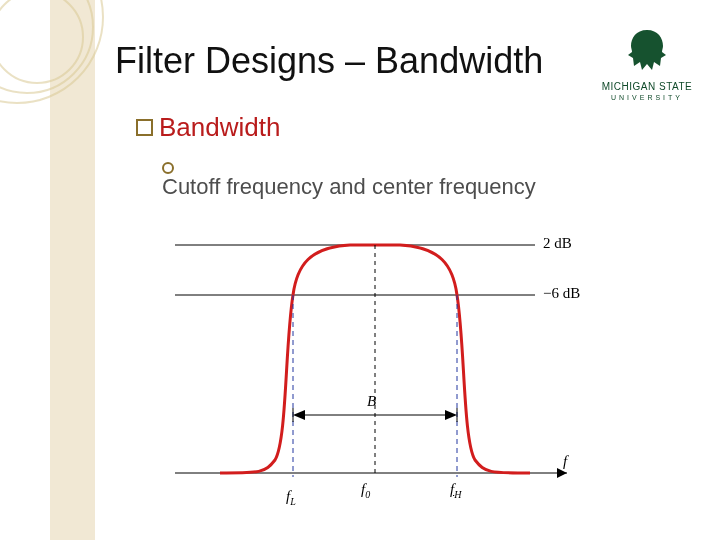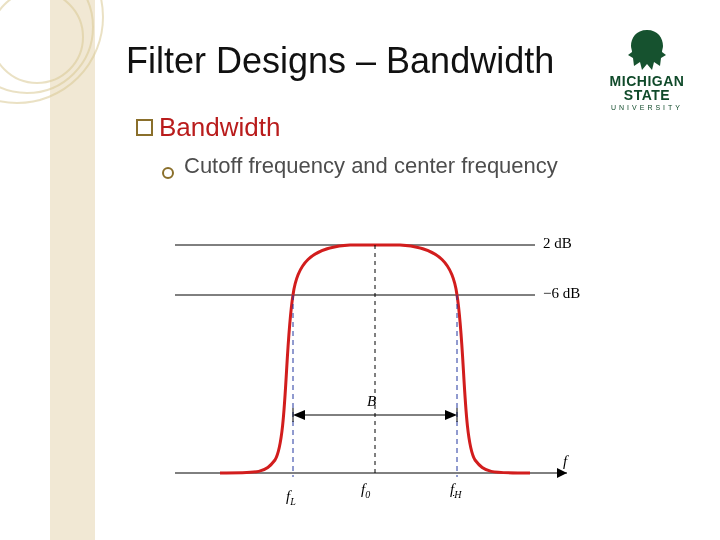--- a/index.html
+++ b/index.html
@@ -34,32 +34,31 @@
   .ring3 { left: -10px; top: -10px; width: 90px;  height: 90px;  }
 
   .logo {
     position: absolute;
     right: 18px;
     top: 28px;
     width: 110px;
     text-align: center;
   }
   .logo svg { display: block; margin: 0 auto; }
-  .logo-text1 { font-size: 14px; letter-spacing: 0.5px; color: #104a2a; font-weight: 700; margin-top: 2px; line-height: 1; }
+  .logo-text1 { font-size: 10px; letter-spacing: 0.5px; color: #104a2a; font-weight: 400; margin-top: 10px; line-height: 1; }
   .logo-text2 { font-size: 7px; letter-spacing: 3px; color: #104a2a; margin-top: 2px; line-height: 1; }
 
   .title {
     position: absolute;
     left: 115px;
     top: 40px;
     font-size: 36px;
     font-weight: 400;
     color: #111;
     white-space: nowrap;
-    margin-left: 11px;
   }
 
   .content {
     position: absolute;
     left: 136px;
     top: 112px;
     width: 540px;
   }
   .bullet-row {
     display: flex;
@@ -76,22 +75,23 @@
     flex: 0 0 auto;
   }
   .sub-list {
     margin-top: 10px;
     margin-left: 26px;
     font-size: 22px;
     color: #4d4d4d;
   }
   .sub-item {
     display: flex;
-    align-items: flex-end;
+    align-items: flex-start;
     margin-bottom: 2px;
+    flex-direction: column;
   }
   .sub-ring {
     width: 8px;
     height: 8px;
     border: 2px solid #8a6f2b;
     border-radius: 50%;
     margin-right: 10px;
     margin-top: 9px;
     flex: 0 0 auto;
   }

